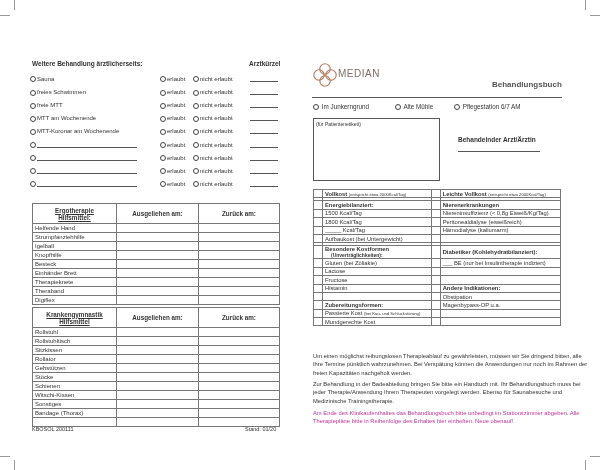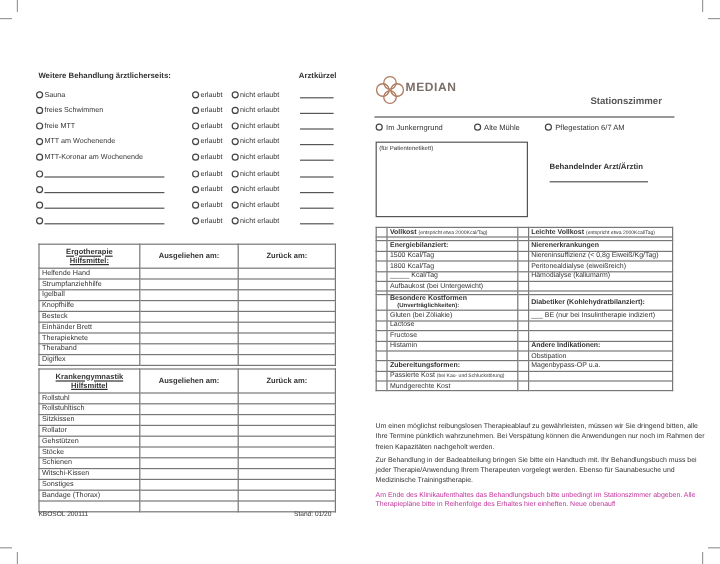--- a/index.html
+++ b/index.html
@@ -17,21 +17,21 @@
   .perm-row .sig { position: absolute; left: 220px; top: 6px; width: 28px; border-bottom: 0.8px solid #555; }
 
   table.aid { position: absolute; border-collapse: collapse; font-size: 6px; color: #333; }
   table.aid th, table.aid td { border: 0.8px solid #777; padding: 0 2px; height: 9px; text-align: left; font-weight: normal; }
   table.aid th { font-weight: bold; text-align: center; height: 20px; font-size: 6.3px; }
   table.aid th.first { text-decoration: underline; }
   .footer-l { position: absolute; font-size: 5.5px; color: #333; }
 
   
   .logo { position: absolute; left: 312px; top: 62px; }
-  .logo-text { position: absolute; left: 338px; top: 68px; font-size: 10px; font-weight: bold; letter-spacing: 0.5px; color: #7a6e6a; }
+  .logo-text { position: absolute; left: 338px; top: 68px; font-size: 10px; font-weight: normal; letter-spacing: 0.5px; color: #7a6e6a; }
   .book-title { position: absolute; left: 492px; top: 80px; font-size: 8px; font-weight: bold; color: #555; }
   .hr { position: absolute; left: 312px; top: 97px; width: 250px; height: 1px; background: #555; }
   .station { position: absolute; top: 103px; font-size: 6.3px; color: #333; white-space: nowrap; }
   .label-box { position: absolute; left: 313px; top: 118px; width: 127px; height: 63px; border: 0.9px solid #555; font-size: 5px; padding: 2px; }
   .doctor-label { position: absolute; left: 458px; top: 136px; font-size: 6.5px; font-weight: bold; color: #333; }
   .doctor-line { position: absolute; left: 458px; top: 151px; width: 82px; height: 1px; background: #555; }
 
   table.diet { position: absolute; left: 313px; top: 189px; width: 248px; border-collapse: collapse; font-size: 5.8px; color: #333; }
   table.diet td { border: 0.8px solid #777; padding: 0 2px; height: 8.4px; white-space: nowrap; }
   table.diet td.cb { width: 9px; padding: 0; }
@@ -246,21 +246,21 @@
 <div>
   <svg class="logo" width="26" height="26" viewBox="0 0 26 26">
     <g fill="none" stroke="#b07a5e" stroke-width="1.1">
       <circle cx="13" cy="7" r="5.2"></circle>
       <circle cx="13" cy="19" r="5.2"></circle>
       <circle cx="7" cy="13" r="5.2"></circle>
       <circle cx="19" cy="13" r="5.2"></circle>
     </g>
   </svg>
   <div class="logo-text">MEDIAN</div>
-  <div class="book-title">Stationszimmer</div>
+  <div class="book-title">Behandlungsbuch</div>
   <div class="hr"></div>
 
   <div class="station" style="left:313px;"><span class="radio"></span> <span>Im Junkerngrund</span></div>
   <div class="station" style="left:395px;"><span class="radio"></span> <span>Alte Mühle</span></div>
   <div class="station" style="left:454px;"><span class="radio"></span> <span>Pflegestation 6/7 AM</span></div>
 
   <div class="label-box"><span>(für Patientenetikett)</span></div>
   <div class="doctor-label">Behandelnder Arzt/Ärztin</div>
   <div class="doctor-line"></div>
 

